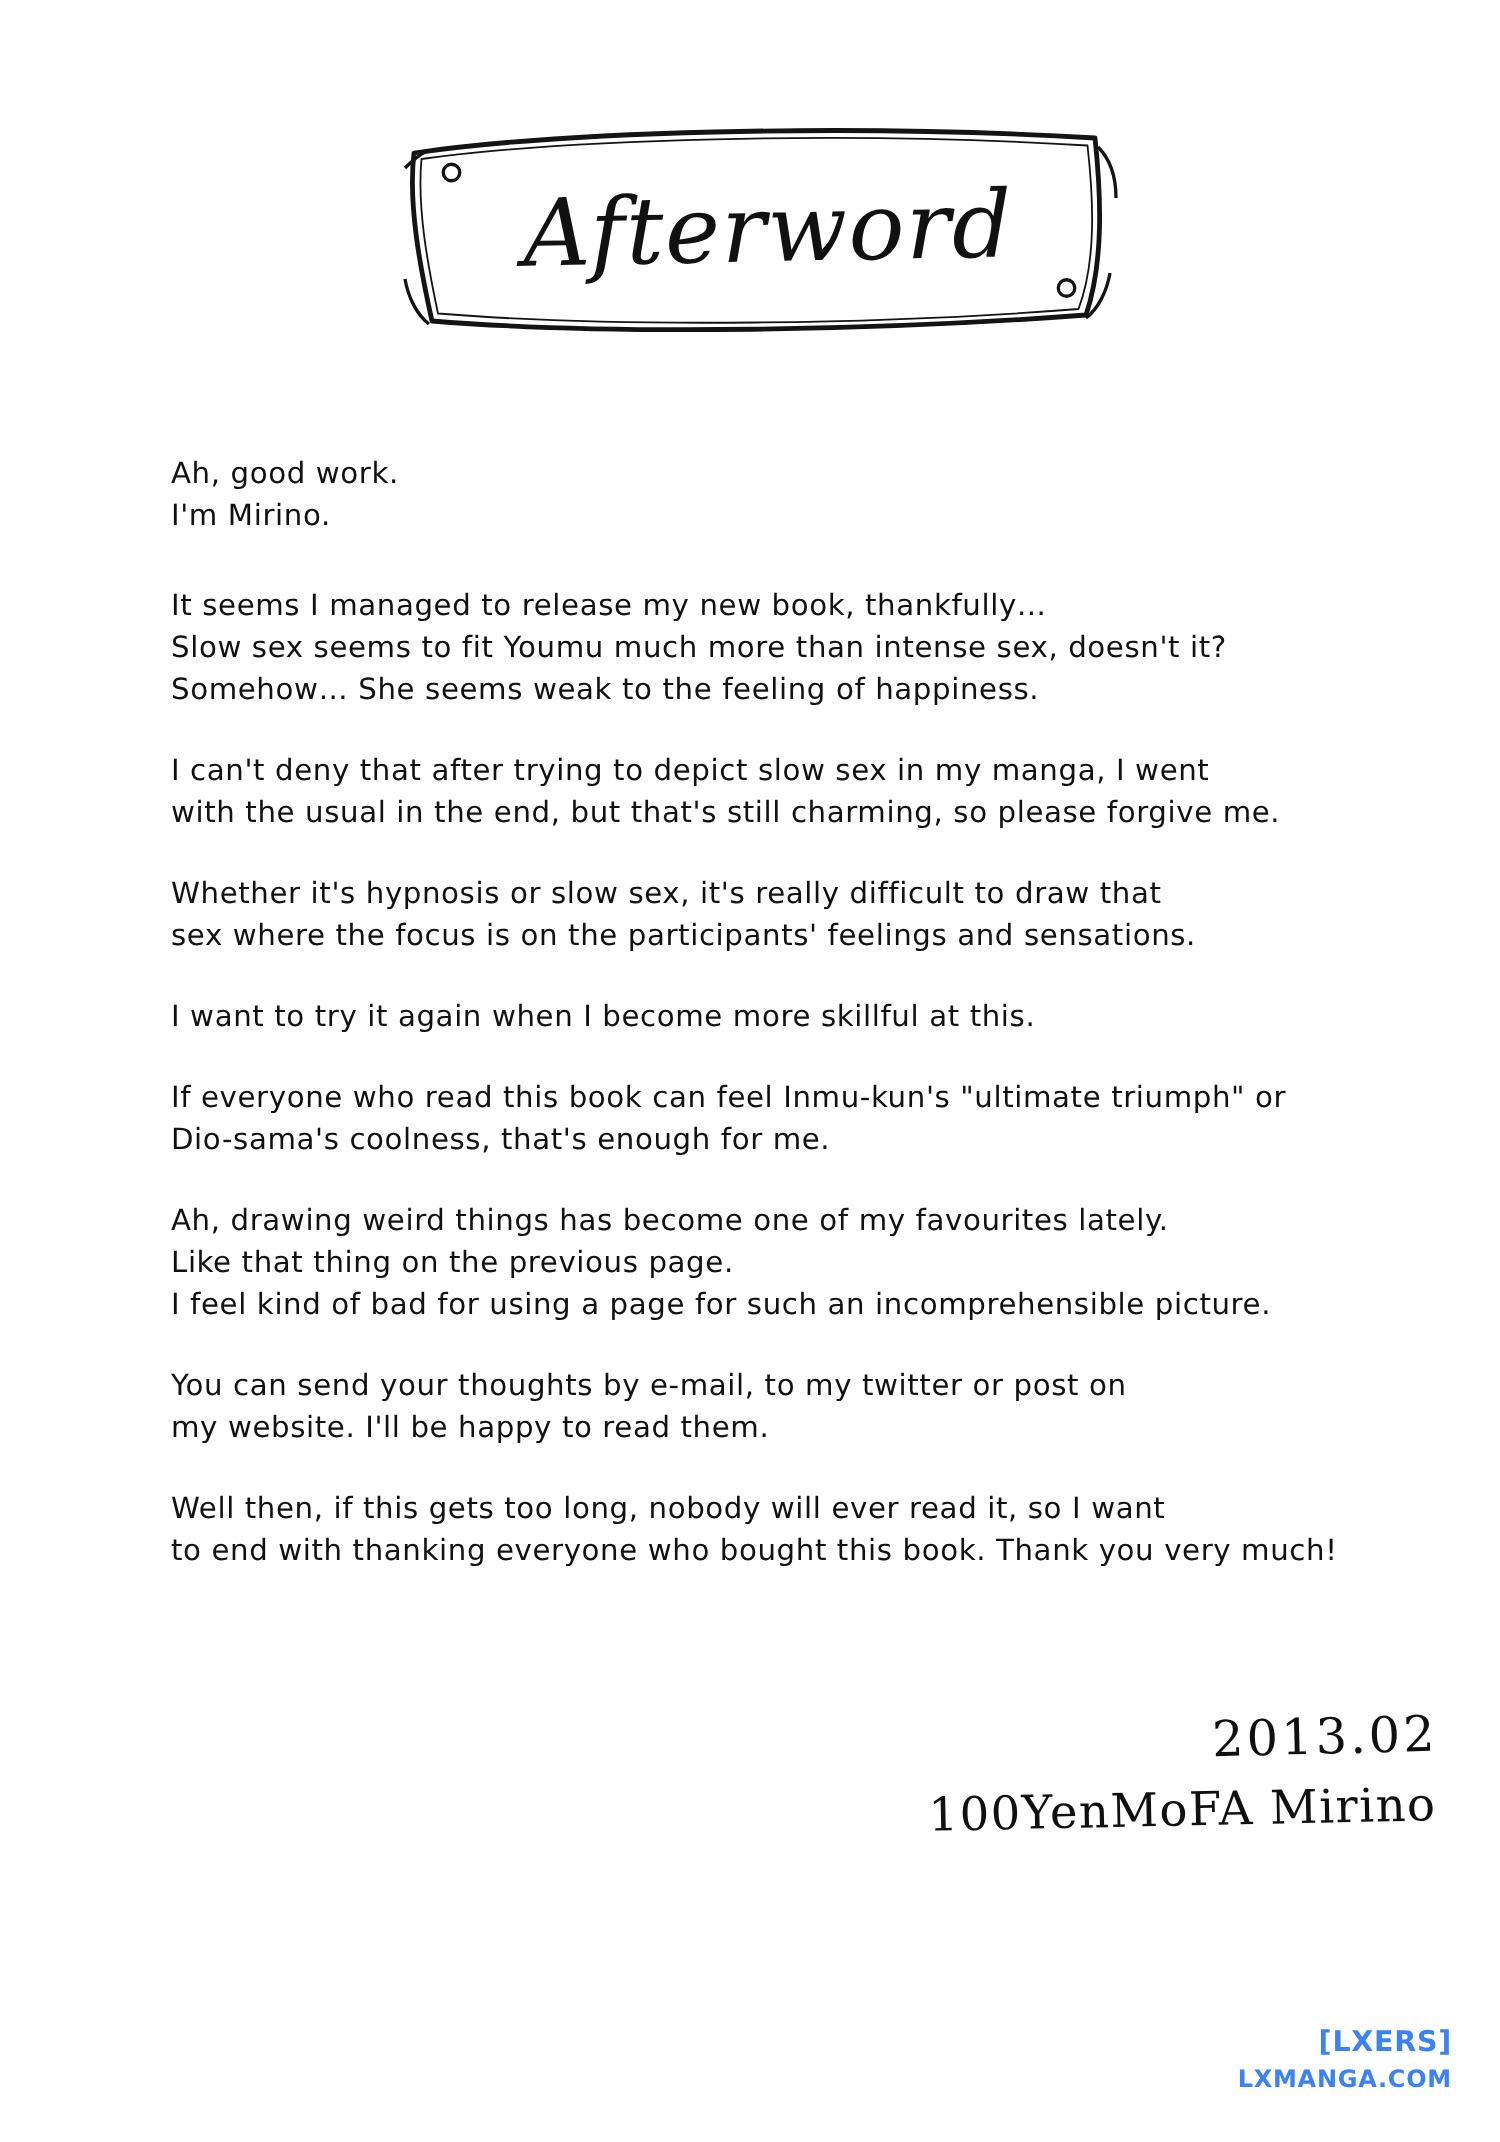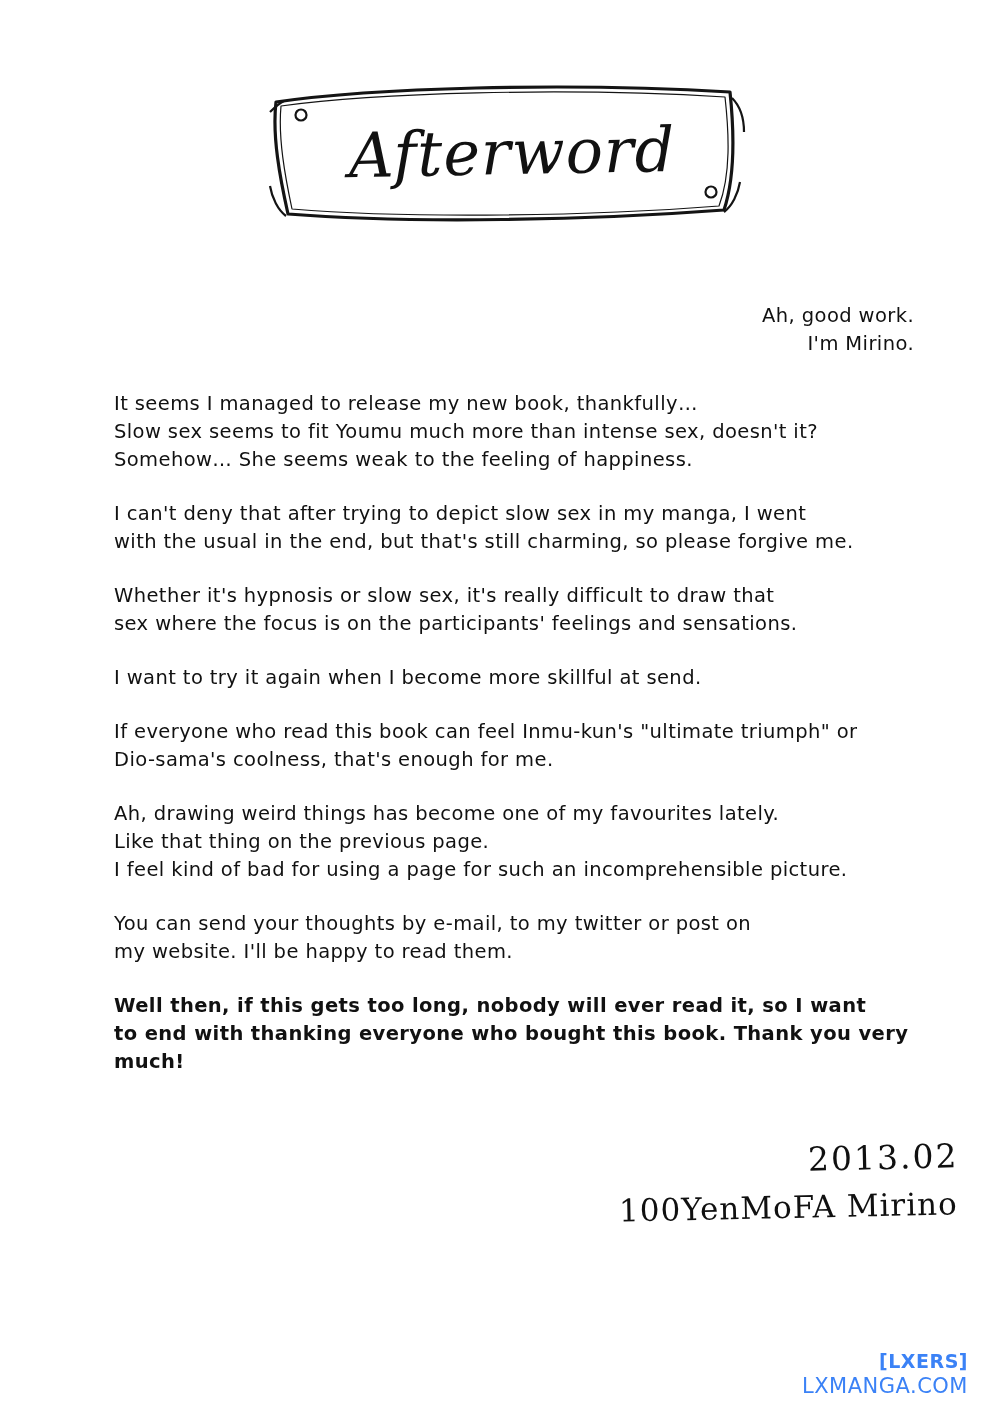--- a/index.html
+++ b/index.html
@@ -57,25 +57,23 @@
     margin: 0 0 26px 0;
     font-family: "DejaVu Sans", sans-serif;
     font-size: 19.5px;
     line-height: 28px;
     letter-spacing: 0.4px;
     color: #111;
     white-space: pre-line;
   }
   .para.intro {
     margin-bottom: 32px;
-    text-align: right;
   }
   .para.last {
     margin-bottom: 16px;
-    font-weight: bold;
   }
 
   
   .signature {
     position: absolute;
     right: 42px;
     top: 1138px;
     text-align: right;
     font-family: "DejaVu Serif", serif;
   }
@@ -102,22 +100,22 @@
     font-family: "DejaVu Sans", sans-serif;
     color: #3b82f6;
   }
   .wm-top {
     font-size: 19px;
     font-weight: bold;
     letter-spacing: 0.5px;
     line-height: 22px;
   }
   .wm-bottom {
-    font-size: 21px;
-    font-weight: normal;
+    font-size: 16px;
+    font-weight: bold;
     letter-spacing: 0.5px;
     line-height: 28px;
   }
 </style>
 </head>
 <body>
 
 <div class="plaque-wrap">
   <svg class="plaque-svg" width="500" height="152" viewBox="0 0 500 152" fill="none">
     <path d="M14 24 C110 10, 300 4, 468 14 C472 52, 474 96, 462 132 C330 142, 150 146, 26 136 C18 100, 10 58, 14 24 Z" stroke="#141414" stroke-width="3.2" fill="#ffffff" stroke-linejoin="round"></path>
@@ -135,21 +133,21 @@
 <div class="letter">
   <p class="para intro">Ah, good work.
 I'm Mirino.</p>
   <p class="para">It seems I managed to release my new book, thankfully…
 Slow sex seems to fit Youmu much more than intense sex, doesn't it?
 Somehow… She seems  weak to the feeling of happiness.</p>
   <p class="para">I can't deny that after trying to depict slow sex in my manga, I went
 with the usual in the end, but that's still charming, so please forgive me.</p>
   <p class="para">Whether it's hypnosis or slow sex, it's really difficult to draw that
 sex where the focus is on the participants' feelings and sensations.</p>
-  <p class="para">I want to try it again when I become more skillful at send.</p>
+  <p class="para">I want to try it again when I become more skillful at this.</p>
   <p class="para">If everyone who read this book can feel Inmu-kun's "ultimate triumph" or
 Dio-sama's coolness, that's enough for me.</p>
   <p class="para">Ah, drawing weird things has become one of my favourites lately.
 Like that thing on the previous page.
 I feel kind of bad for using a page for such an incomprehensible picture.</p>
   <p class="para">You can send your thoughts by e-mail, to my twitter or post on
 my website. I'll be happy to read them.</p>
   <p class="para last">Well then, if this gets too long, nobody will ever read it, so I want
 to end with thanking everyone who bought this book. Thank you very much!</p>
 </div>

